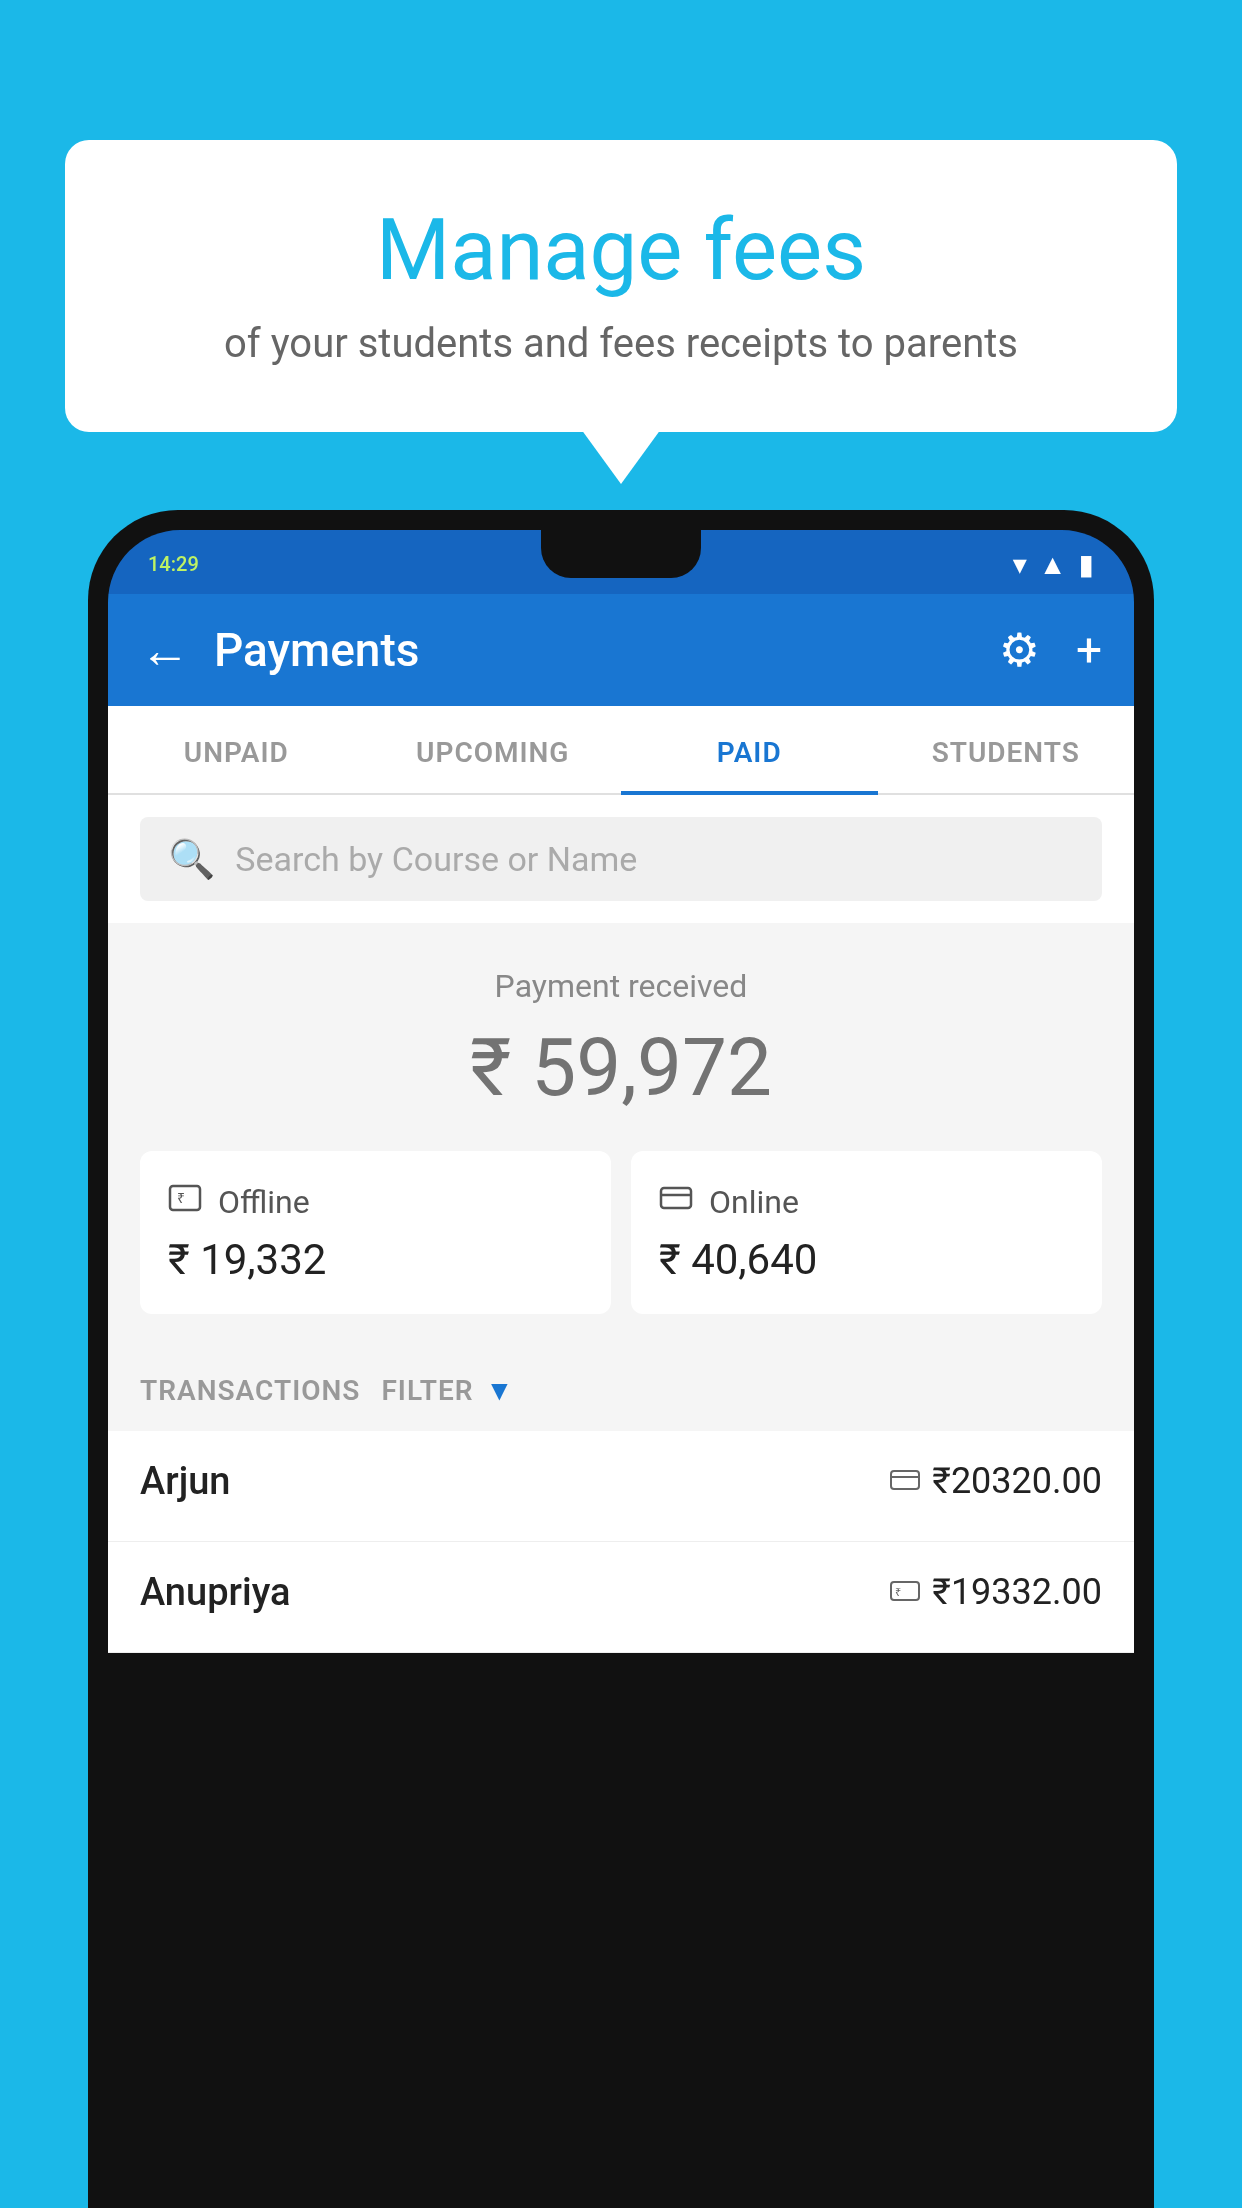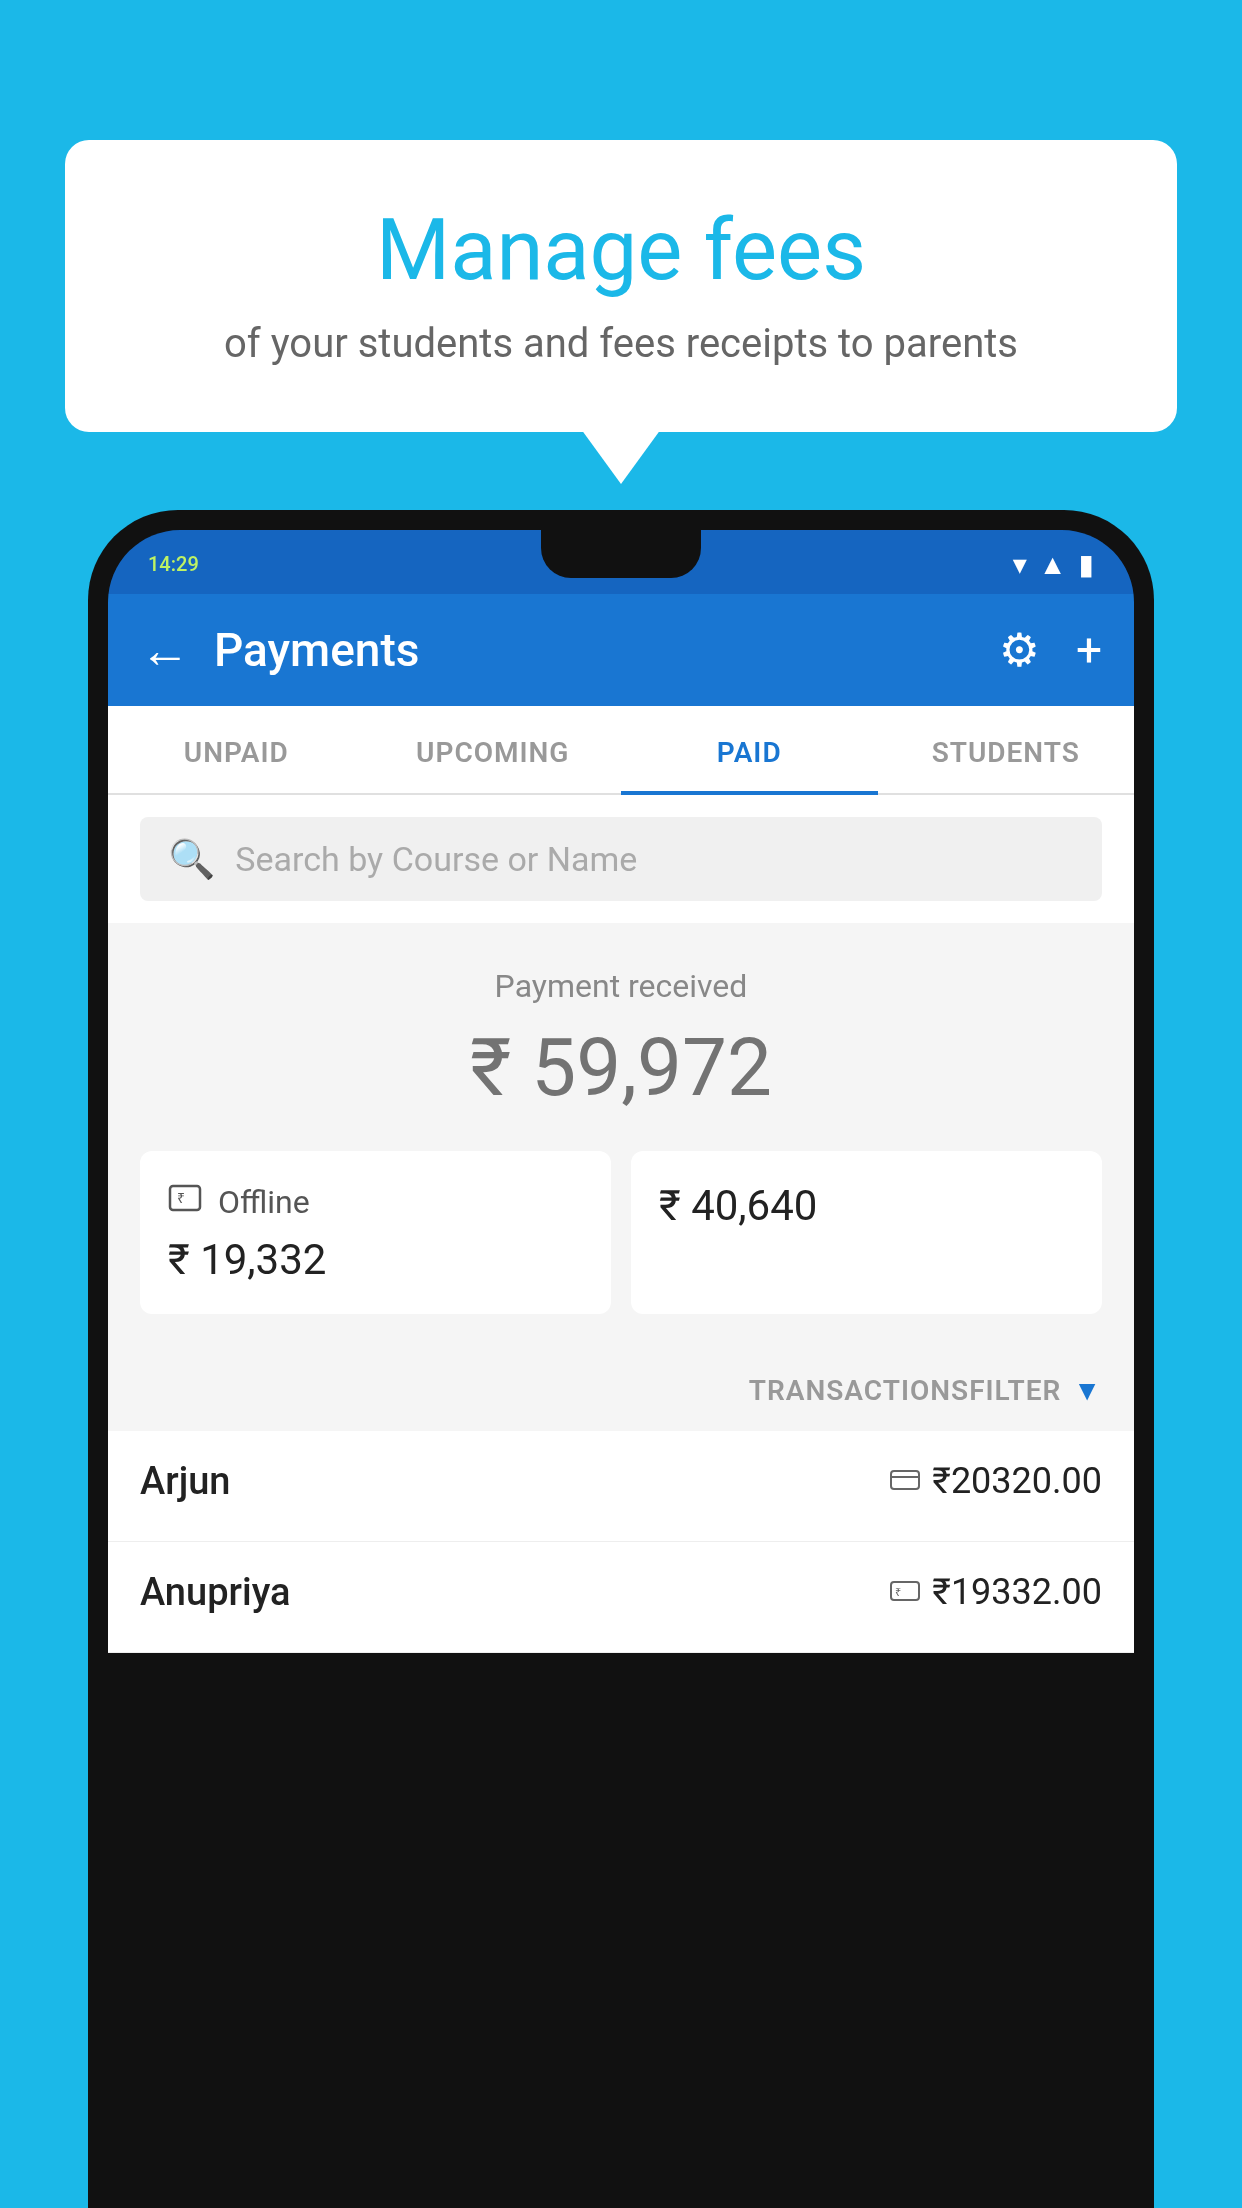--- a/index.html
+++ b/index.html
@@ -259,23 +259,24 @@
     .card-amount {
       font-size: 42px;
       color: #222;
       font-weight: 400;
     }
 
     
     .transactions-header {
       display: flex;
       align-items: center;
-      justify-content: flex-end;
+      justify-content: flex-start;
       padding: 24px 32px;
       background: #f5f5f5;
+      gap: 21px;
     }
 
     .transactions-label {
       font-size: 28px;
       color: #999;
       font-weight: 600;
       letter-spacing: 1px;
     }
 
     .filter-btn {
@@ -427,20 +428,30 @@
                 <rect x="2" y="5" width="30" height="24" rx="3" stroke="#555" stroke-width="2.5" fill="none"></rect>
                 <text x="9" y="22" font-size="14" fill="#555" font-family="Arial">₹</text>
               </svg>
             </span>
             <span class="card-label">Offline</span>
           </div>
           <div class="card-amount">₹ 19,332</div>
         </div>
 
         <div class="payment-card">
+          <div class="card-header">
+            <span class="card-icon">
+              
+              <svg width="34" height="34" viewBox="0 0 34 34" fill="none" xmlns="http://www.w3.org/2000/svg">
+                <rect x="2" y="7" width="30" height="20" rx="3" stroke="#555" stroke-width="2.5" fill="none"></rect>
+                <line x1="2" y1="14" x2="32" y2="14" stroke="#555" stroke-width="2.5"></line>
+              </svg>
+            </span>
+            <span class="card-label">Online</span>
+          </div>
           <div class="card-amount">₹ 40,640</div>
         </div>
       </div>
 
       <div class="transactions-header">
         <span class="transactions-label">TRANSACTIONS</span>
         <div class="filter-btn">
           <span>FILTER</span>
           <span class="filter-icon">▼</span>
         </div>

